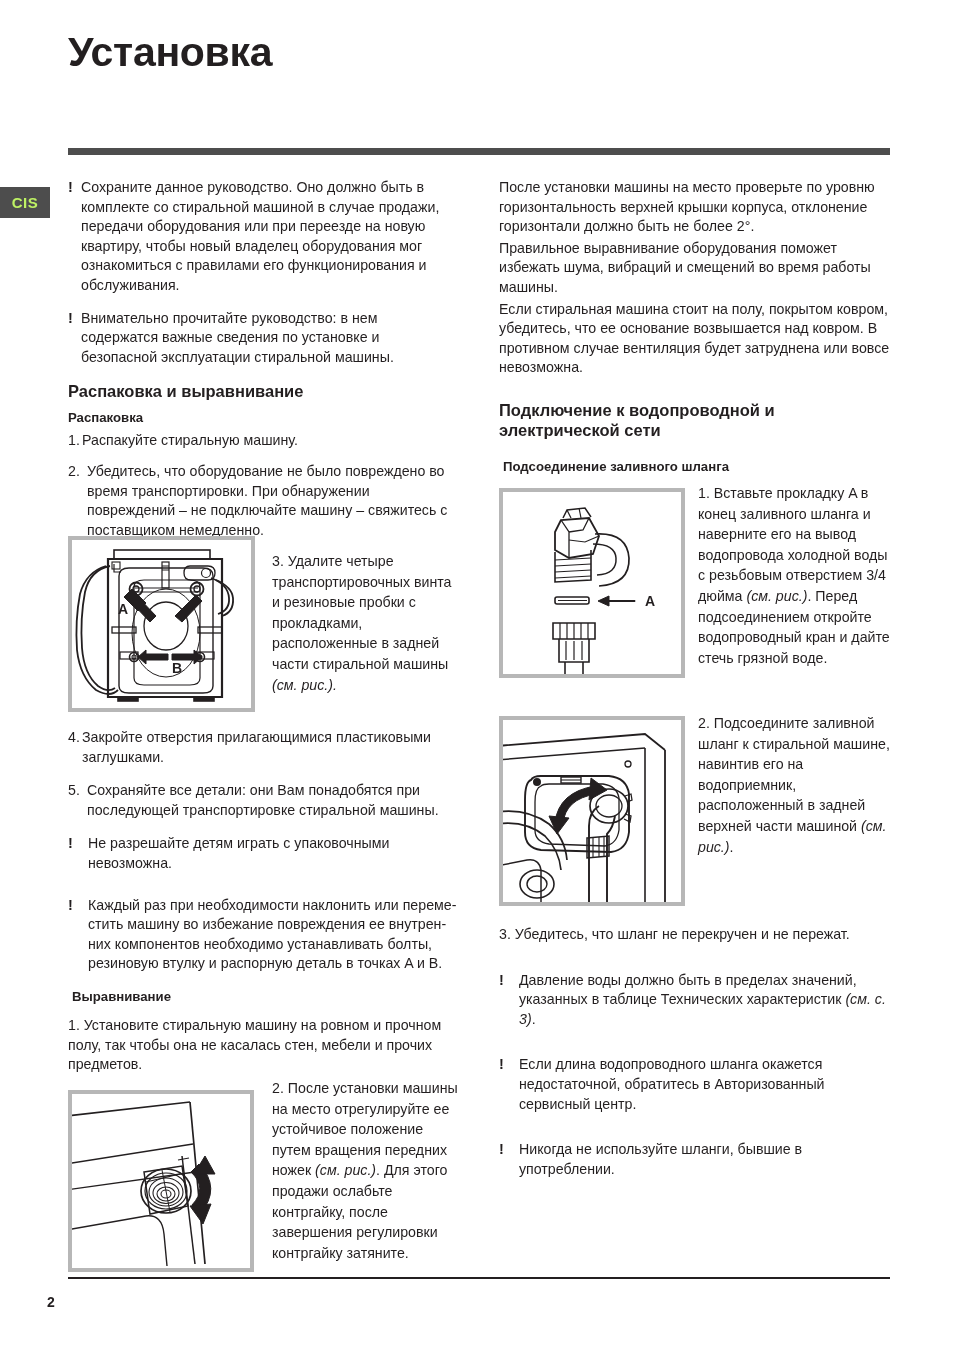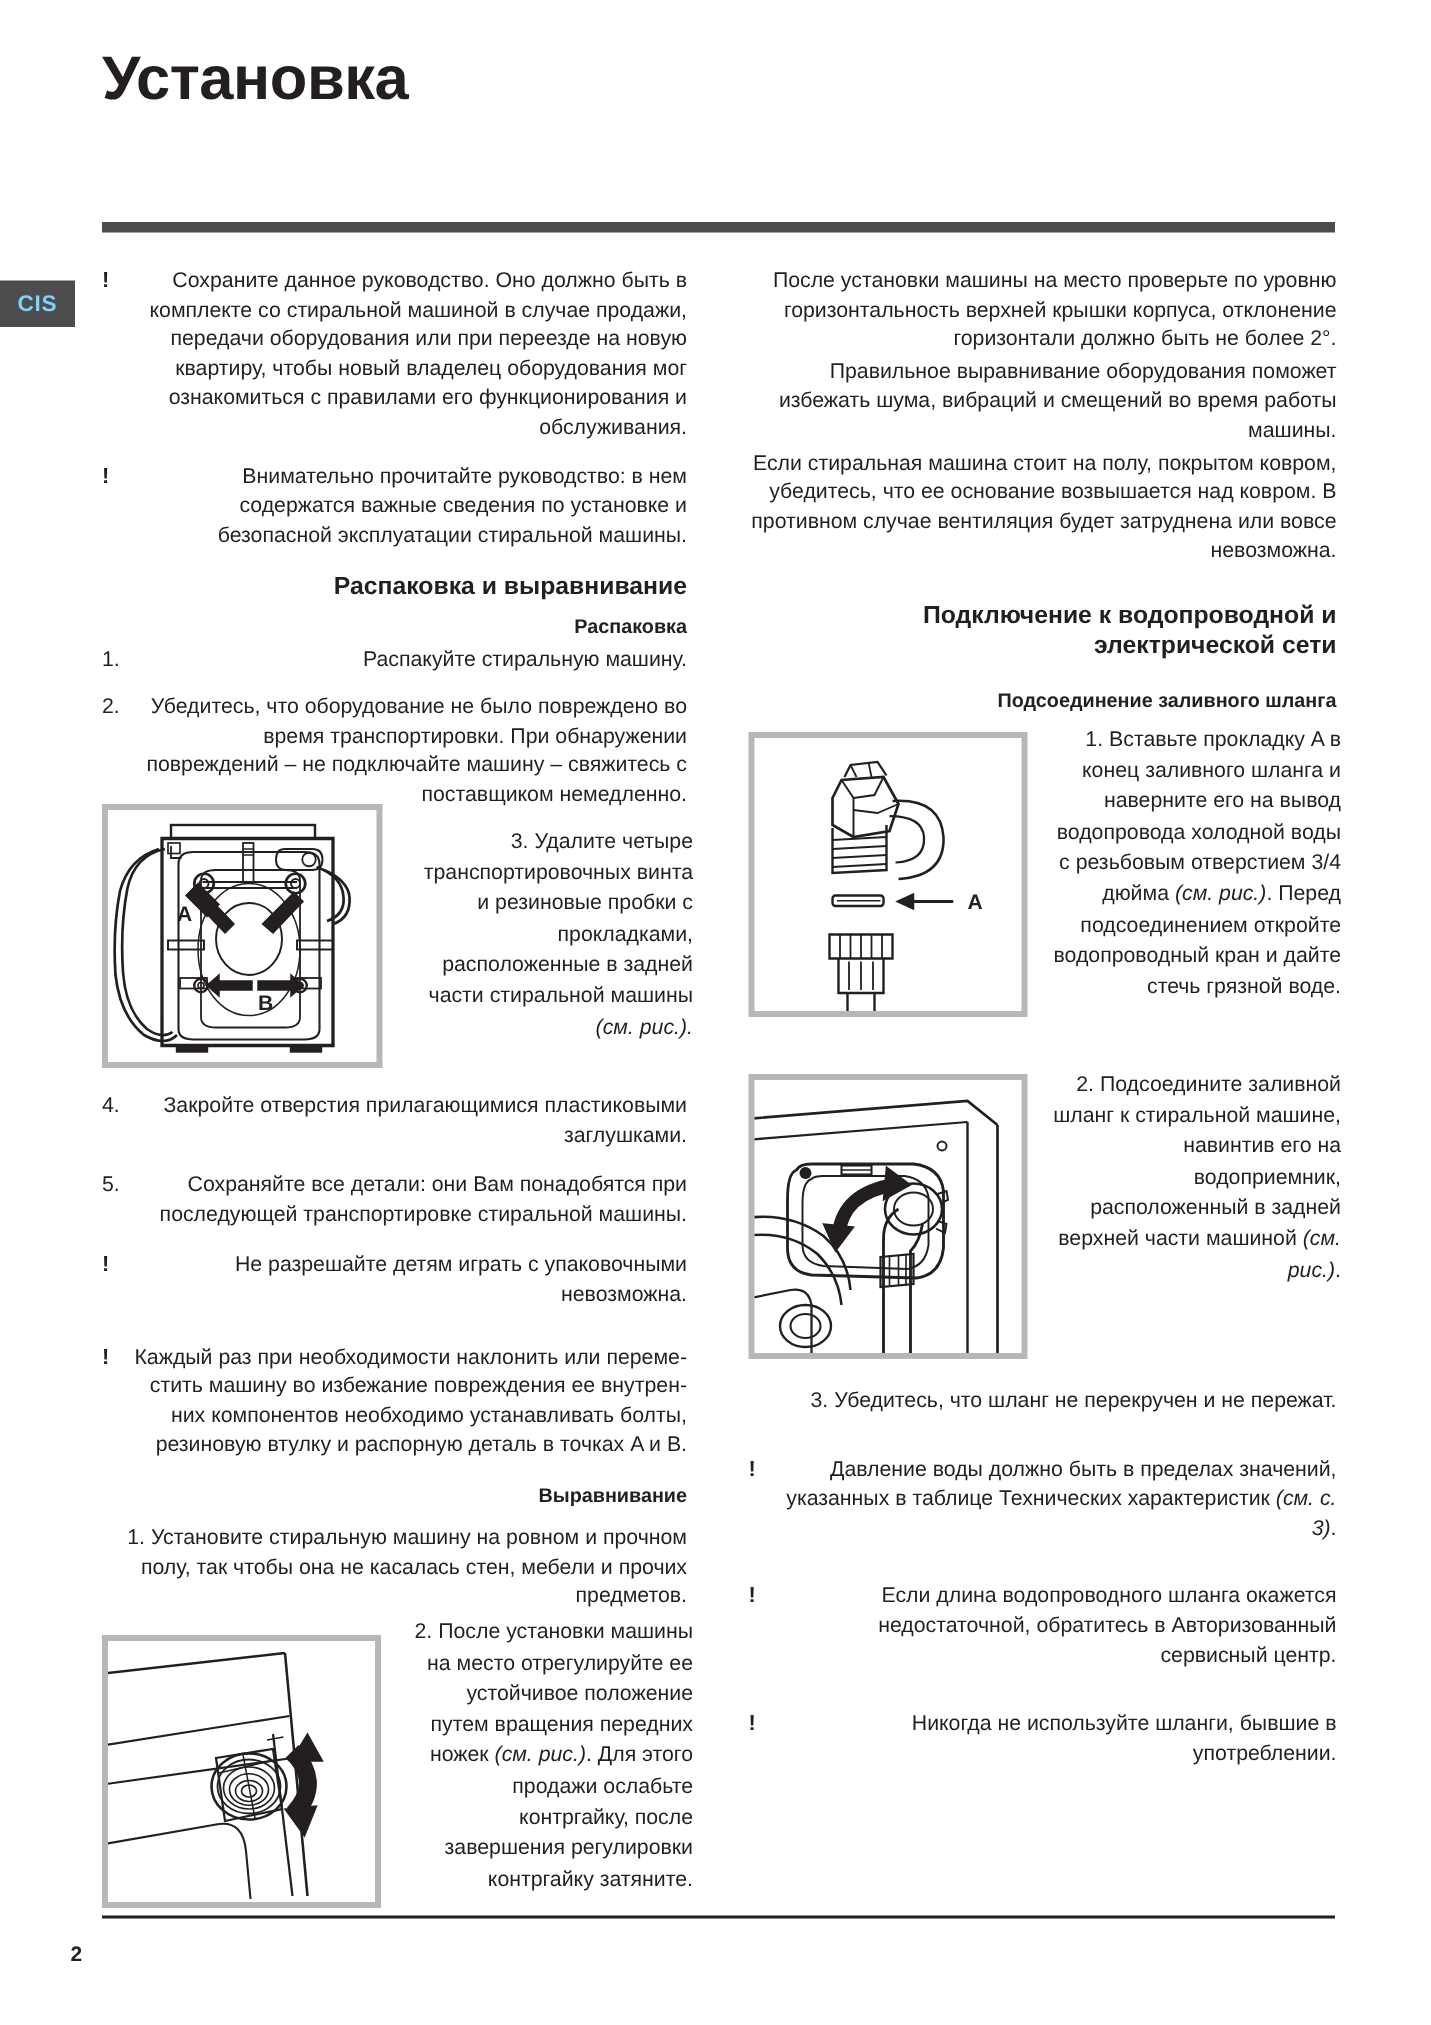--- a/index.html
+++ b/index.html
@@ -13,21 +13,20 @@
     position: relative;
     font-family: "Liberation Sans", sans-serif;
     color: #231f20;
     overflow: hidden;
   }
   .page {
     position: absolute;
     left: 0; top: 0;
     width: 954px;
     height: 1350px;
-    text-align: right;
   }
 
   
   .page-title {
     position: absolute;
     left: 68px;
     top: 30px;
     font-size: 41px;
     font-weight: bold;
     letter-spacing: -0.3px;
@@ -46,21 +45,21 @@
   }
 
   
   .lang-tab {
     position: absolute;
     left: 0px;
     top: 187px;
     width: 50px;
     height: 31px;
     background: #4d4d4d;
-    color: #7dd3fc;
+    color: #bef264;
     font-size: 15px;
     font-weight: bold;
     letter-spacing: 0.5px;
     display: flex;
     align-items: center;
     justify-content: center;
   }
 
   
   .col {

